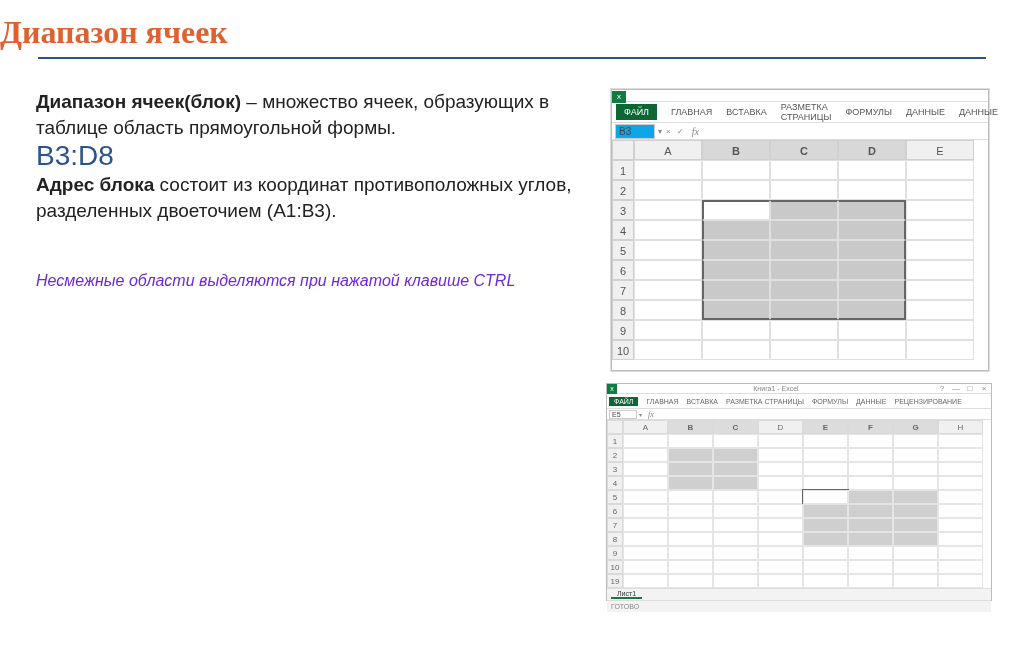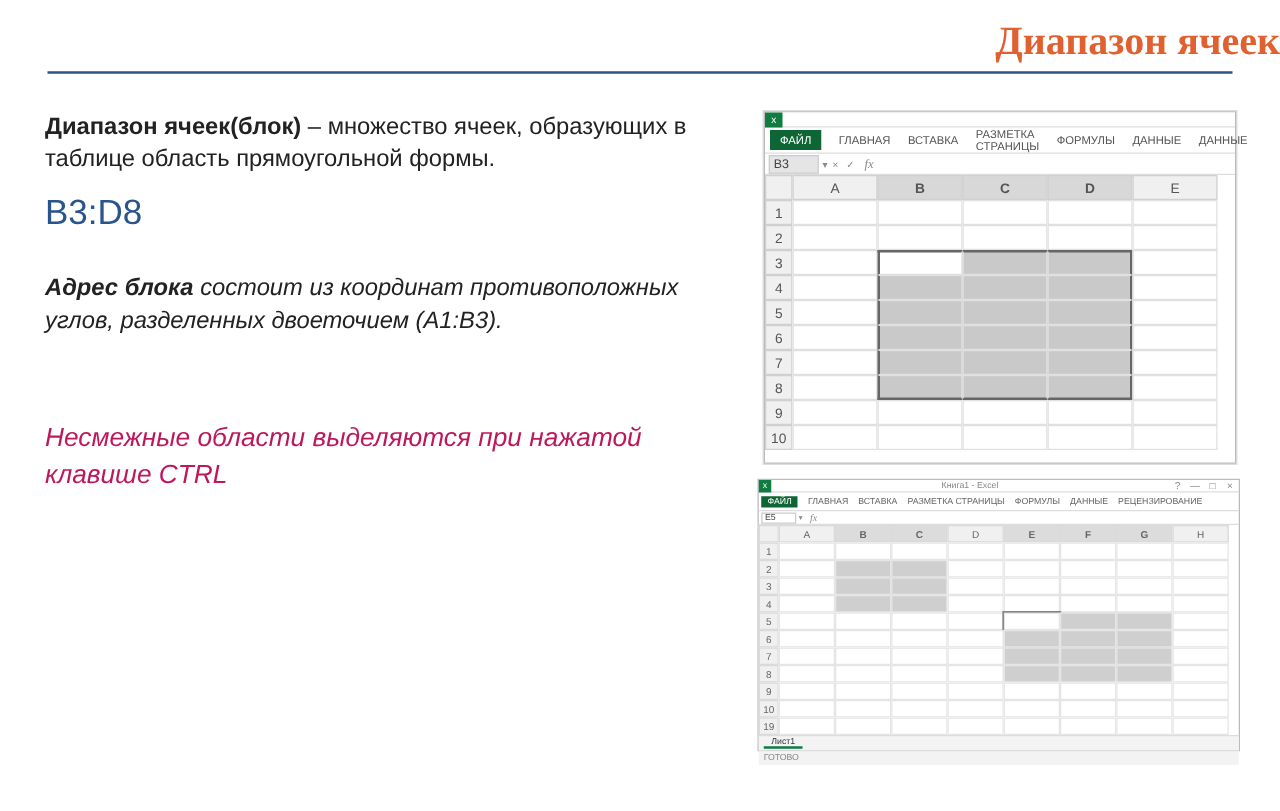--- a/index.html
+++ b/index.html
@@ -3,57 +3,56 @@
 <meta charset="utf-8">
 <style>
   * { box-sizing: border-box; margin: 0; padding: 0; }
   body {
     width: 1024px; height: 649px;
     font-family: Verdana, Arial, sans-serif;
     background: #fff; color: #333;
     position: relative;
   }
   .title {
-    text-align: right;
+    text-align: left;
     color: #e06030;
     font-family: "Comic Sans MS", "Segoe Script", cursive;
     font-size: 32px; font-weight: 700;
     padding-top: 14px;
   }
   .title-underline {
     margin: 6px 38px 0 38px;
     border-bottom: 2px solid #2a548c;
   }
   .content { display: flex; padding: 30px 11px 0 36px; }
   .left { width: 560px; padding-right: 20px; }
   .right { width: 400px; }
   .para1 { font-size: 19px; color: #222; line-height: 1.35; }
   .bold { font-weight: 700; }
   .range-ref {
     font-family: Arial, sans-serif;
     color: #2a548c; font-size: 28px; font-weight: 400;
-    margin-top: 14px;
-  }
-  .para2 { font-size: 19px; color: #222; margin-top: 32px; line-height: 1.35; font-style: italic; }
-  .para3 { font-size: 21px; font-style: italic; color: #be185d; margin-top: 66px; line-height: 1.4; }
+  }
+  .para2 { font-size: 19px; color: #222; line-height: 1.35; }
+  .para3 { font-size: 16px; font-style: italic; color: #6d28d9; margin-top: 46px; line-height: 1.4; }
 
   
   .excel1 {
     width: 378px; height: 282px;
     border: 1px solid #bbb;
     background: #fff; font-size: 10px; color: #444;
     margin-left: 15px;
     box-shadow: 0 0 0 1px #ddd;
   }
   .ex-titlebar { height: 12px; background: #fff; border-bottom: 1px solid #ddd; position: relative; }
   .x-icon { width: 14px; height: 12px; background: #107c41; color: #fff; font-size: 8px; text-align: center; line-height: 12px; display: inline-block; }
   .ribbon1 { height: 20px; display: flex; align-items: center; gap: 14px; padding-left: 4px; font-size: 9px; color: #555; }
   .file-tab { background: #0e6634; color: #fff; padding: 3px 8px; font-size: 9px; }
   .formula-row { height: 18px; display: flex; align-items: center; border-top: 1px solid #ddd; border-bottom: 1px solid #ddd; }
-  .name-box { width: 40px; border: 1px solid #ccc; margin: 1px 3px; padding: 1px 3px; font-size: 10px; background: #e5e5e5; }
+  .name-box { width: 40px; border: 1px solid #ccc; margin: 1px 3px; padding: 1px 3px; font-size: 10px; background: #0ea5e9; }
   .fx { font-style: italic; color: #888; font-size: 10px; margin-left: 6px; font-family: Liberation Serif, serif; }
   .fx-icons { font-size: 8px; color: #888; margin-left: 4px; letter-spacing: 2px; }
   .sheet1 { display: grid; grid-template-columns: 22px repeat(5, 68px); grid-auto-rows: 20px; }
   .sheet1 .hd, .sheet1 .rh { background: #f0f0f0; border: 1px solid #d0d0d0; text-align: center; font-size: 11px; color: #555; line-height: 20px; }
   .sheet1 .cell { border: 1px solid #e0e0e0; background: #fff; }
   .sheet1 .sel { background: #c9c9c9; }
   .sheet1 .sel-border-t { border-top: 2px solid #666; }
   .sheet1 .sel-border-b { border-bottom: 2px solid #666; }
   .sheet1 .sel-border-l { border-left: 2px solid #666; }
   .sheet1 .sel-border-r { border-right: 2px solid #666; }

